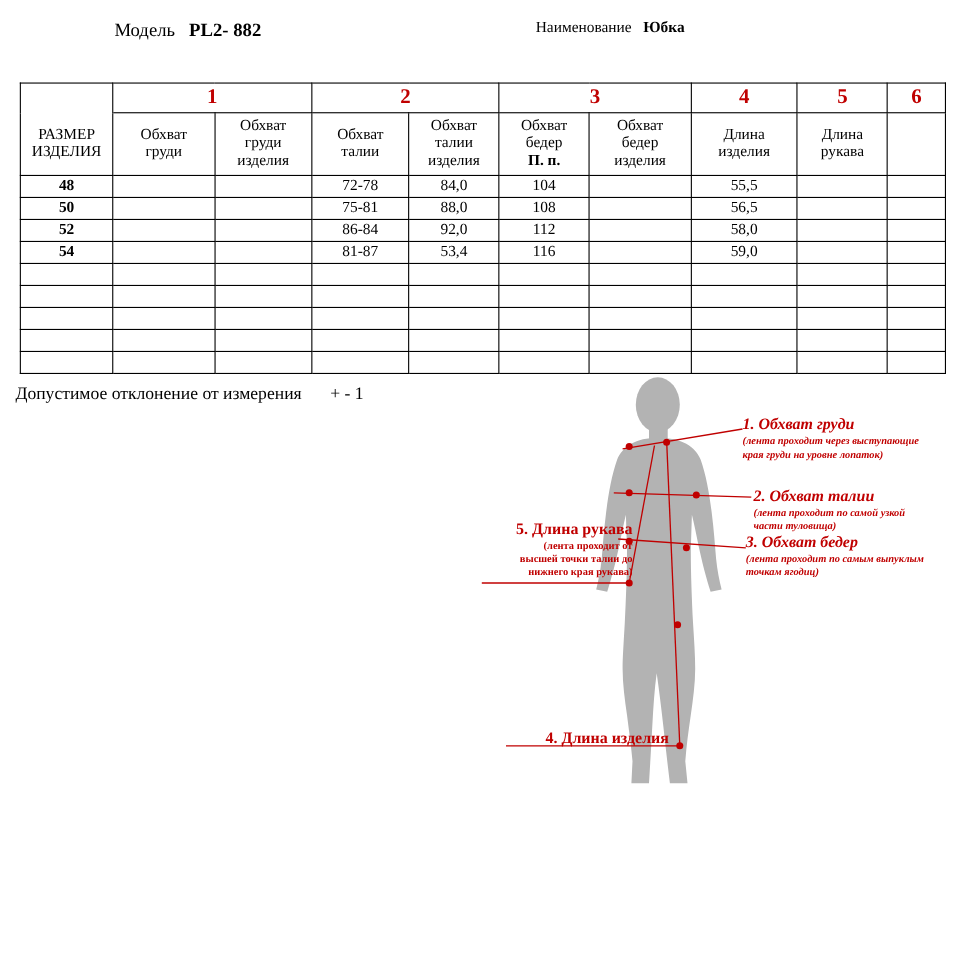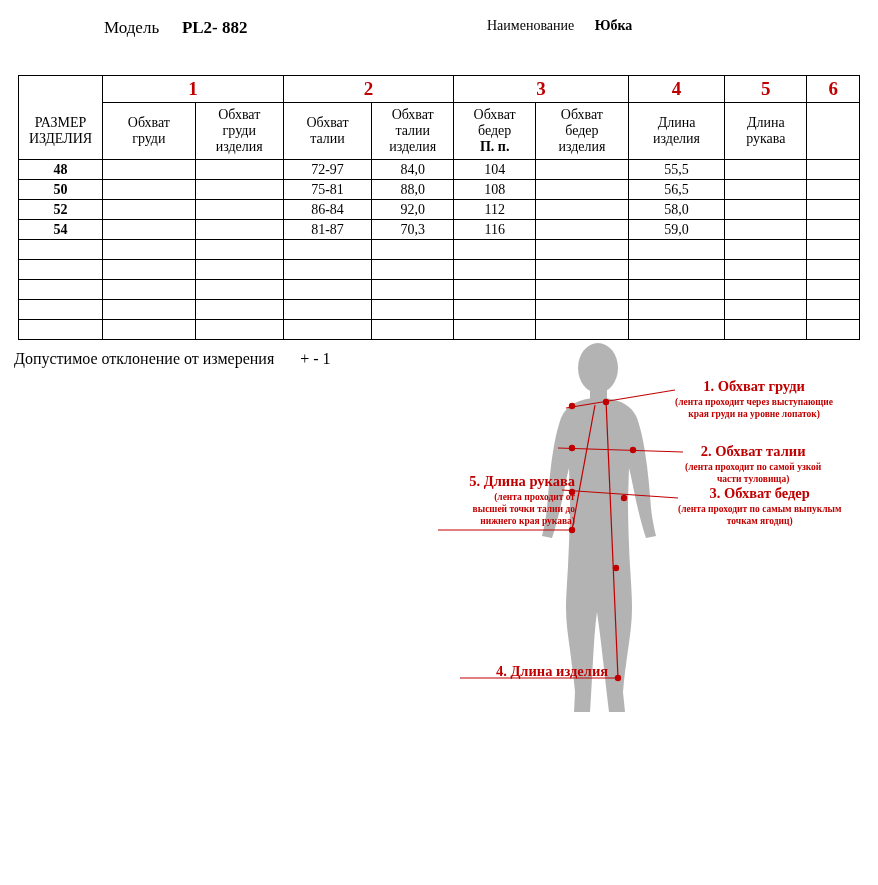--- a/index.html
+++ b/index.html
@@ -32,21 +32,21 @@
     white-space: nowrap;
   }
   .hdr-name {
     position: absolute;
     left: 487px;
     top: 0;
     font-size: 14px;
     white-space: nowrap;
   }
   .hdr-label { font-weight: normal; }
-  .hdr-value { font-weight: bold; margin-left: 10px; }
+  .hdr-value { font-weight: bold; }
 
   
   .size-table {
     position: absolute;
     left: 18px;
     top: 75px;
     width: 842px;
     border-collapse: collapse;
     table-layout: fixed;
   }
@@ -129,21 +129,21 @@
     font-weight: bold;
     white-space: nowrap;
     line-height: 1.2;
   }
   .callout .c-desc {
     font-size: 9.5px;
     font-weight: bold;
     line-height: 1.25;
     margin-top: 2px;
   }
-  .callout.right { text-align: center; }
+  .callout.right { text-align: left; font-style: italic; }
   .callout.left  { text-align: right; }
   .callout.center { text-align: center; }
 
   #callout-bust  { left: 255px; top: 38px; }
   #callout-waist { left: 265px; top: 103px; }
   #callout-hips  { left: 258px; top: 145px; }
   #callout-sleeve{ left: 10px;  top: 133px; width: 145px; }
   #callout-length{ left: 32px;  top: 280px; width: 200px; margin-top: 43px; }
 </style>
 </head>
@@ -226,21 +226,21 @@
         <span class="corner-text">Длина</span>
         <span class="corner-text">рукава</span>
       </td>
       <td></td>
     </tr>
 
     <tr class="data-row">
       <td class="size-cell">48</td>
       <td></td>
       <td></td>
-      <td>72-97</td>
+      <td>72-78</td>
       <td>84,0</td>
       <td>104</td>
       <td></td>
       <td>55,5</td>
       <td></td>
       <td></td>
     </tr>
     <tr class="data-row">
       <td class="size-cell">50</td>
       <td></td>
@@ -263,21 +263,21 @@
       <td></td>
       <td>58,0</td>
       <td></td>
       <td></td>
     </tr>
     <tr class="data-row">
       <td class="size-cell">54</td>
       <td></td>
       <td></td>
       <td>81-87</td>
-      <td>70,3</td>
+      <td>53,4</td>
       <td>116</td>
       <td></td>
       <td>59,0</td>
       <td></td>
       <td></td>
     </tr>
 
     <tr class="empty-row">
       <td></td>
       <td></td>

